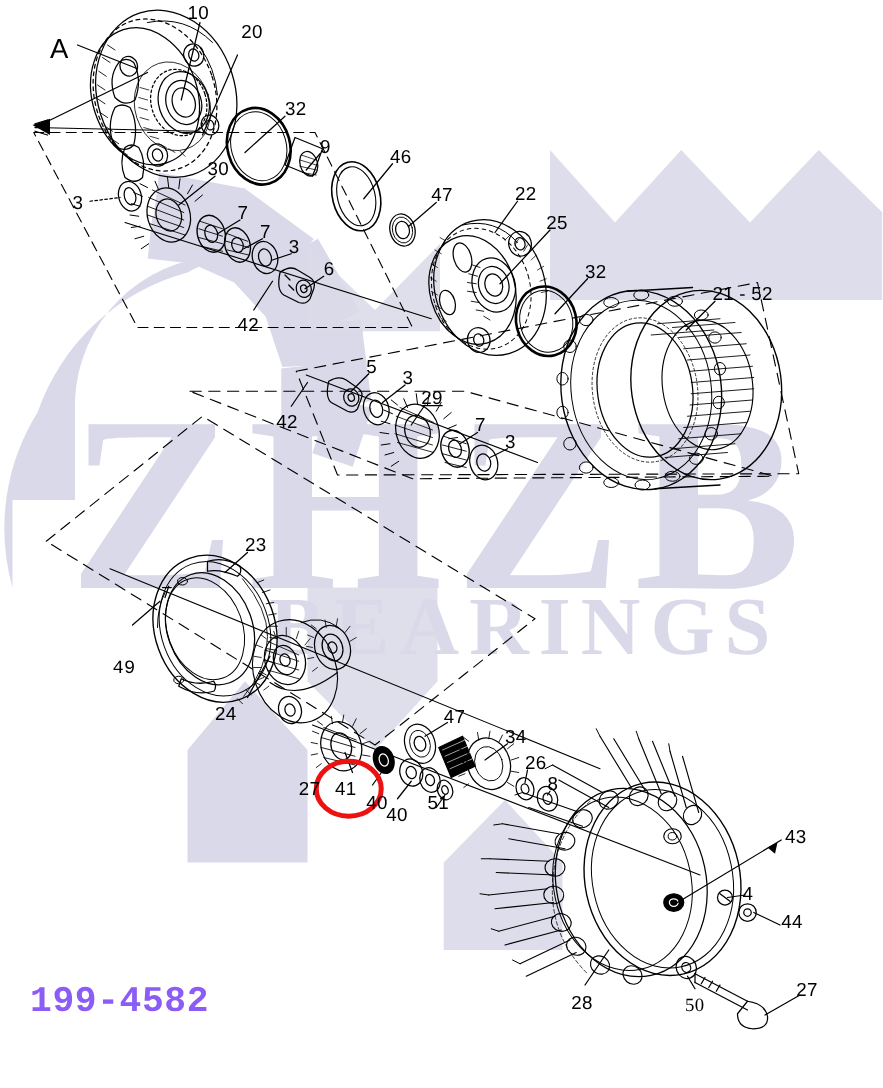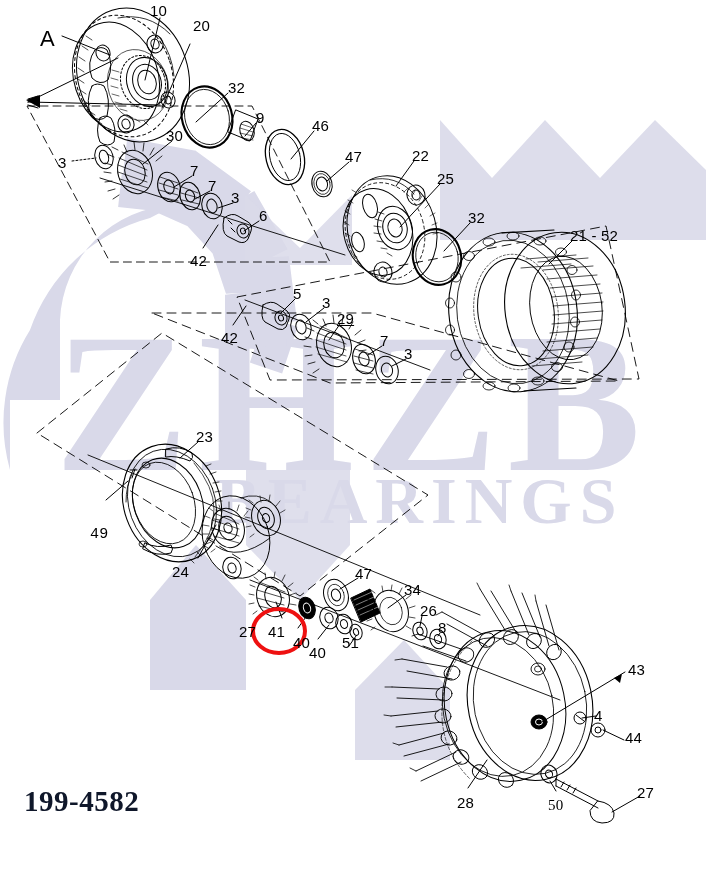--- a/index.html
+++ b/index.html
@@ -37,24 +37,24 @@
     position: absolute;
     font-family: "Liberation Sans", sans-serif;
     font-size: 22px;
     color: #000000;
     line-height: 1;
   }
   #part-number {
     position: absolute;
     left: 24px;
     top: 787px;
-    font-family: Liberation Serif, serif;
+    font-family: Liberation Mono, monospace;
     font-size: 29px;
     font-weight: bold;
-    color: #0f172a;
+    color: #8b5cf6;
     letter-spacing: 0.5px;
     line-height: 1;
   }
   .wm-text {
     font-family: "Liberation Serif", serif;
     fill: #d9d9e9;
   }
 </style>
 </head>
 <body>

